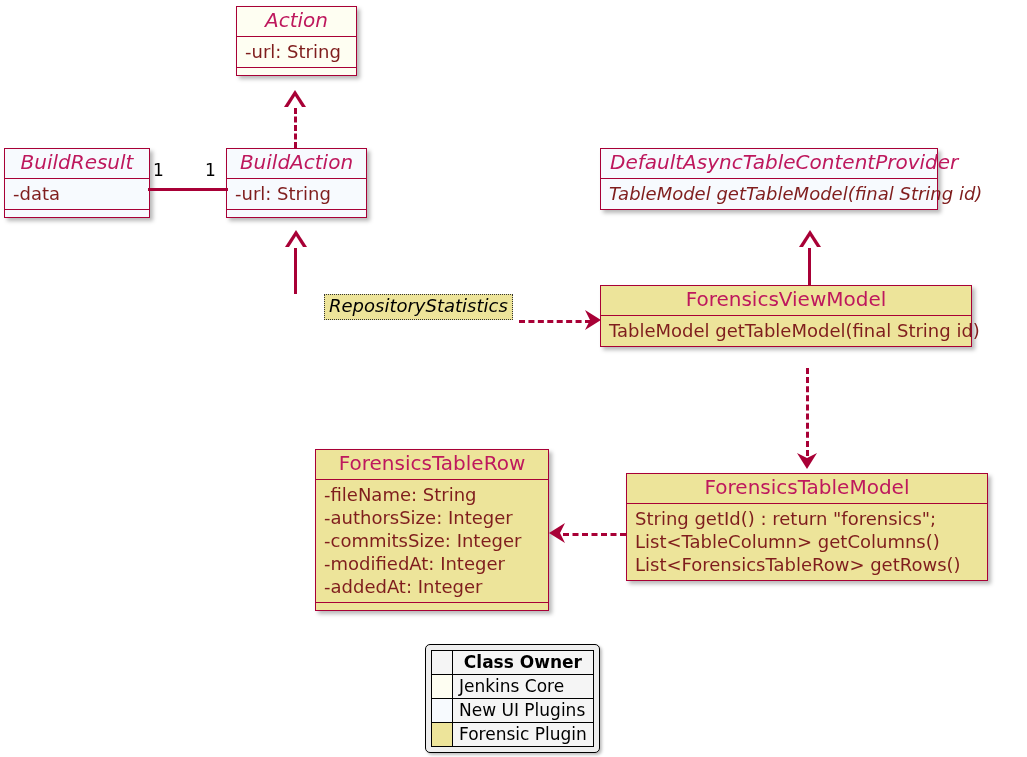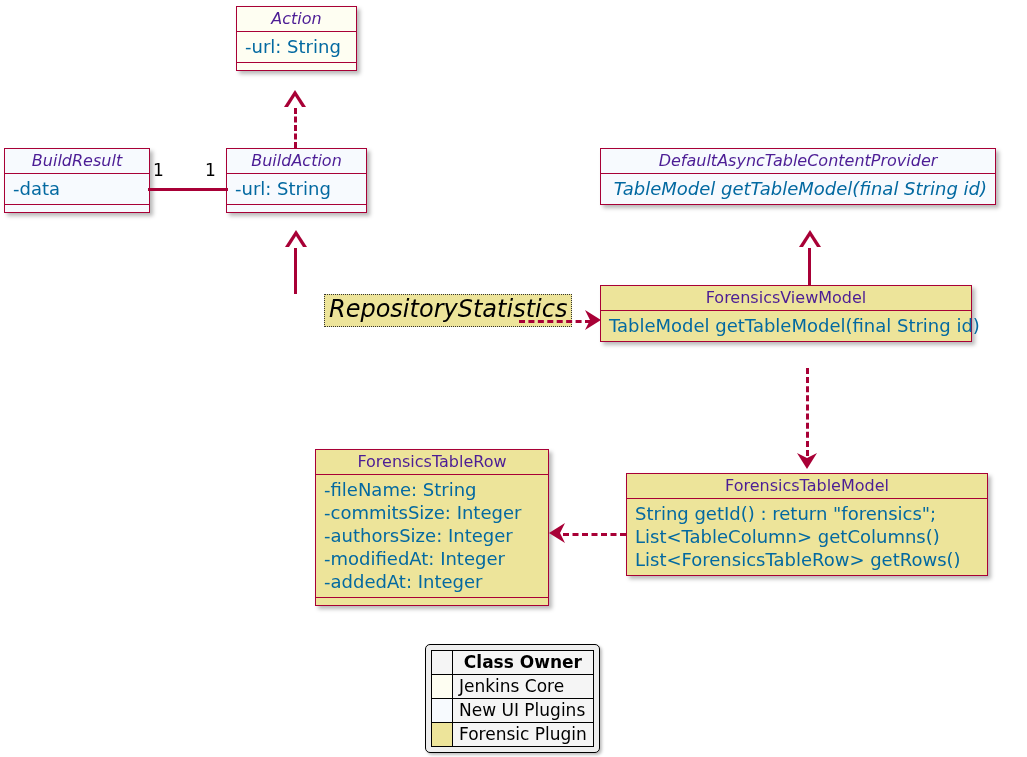--- a/index.html
+++ b/index.html
@@ -24,53 +24,53 @@
     box-shadow: 3px 3px 4px rgba(0,0,0,0.28);
     background: #FEFECE;
   }
   .uml-class.core  { background: #FEFEF2; }
   .uml-class.newui { background: #F7FAFE; }
   .uml-class.plug  { background: #EDE49A; }
 
   .cls-title {
     text-align: center;
     padding: 3px 9px 4px 9px;
-    font-size: 16px;
-    color: #4c1d95;
+    font-size: 20px;
+    color: #be185d;
     white-space: nowrap;
     line-height: 1.08;
   }
   .cls-title.abstract { font-style: italic; }
 
   .cls-sep {
     border-top: 1.5px solid #A80036;
     height: 0;
     font-size: 0;
     line-height: 0;
   }
   .cls-compartment {
     padding: 3px 8px 4px 8px;
     font-size: 18px;
-    color: #0369a1;
+    color: #7f1d1d;
     line-height: 1.28;
     white-space: nowrap;
   }
   .cls-compartment.italic { font-style: italic; }
   .cls-compartment.empty  { padding: 0; height: 7px; }
   .cls-compartment.center { text-align: right; }
   .cls-attr { display: block; }
 
   
   .stereo-label {
     position: absolute;
     box-sizing: border-box;
     border: 1px dotted #333333;
     background: #EDE49A;
     font-style: italic;
-    font-size: 24px;
+    font-size: 18px;
     color: #000000;
     padding: 1px 4px 2px 4px;
     white-space: nowrap;
     line-height: 1.15;
   }
 
   
   .edge { position: absolute; }
   .v-solid {
     width: 0;
@@ -171,21 +171,21 @@
   <div class="uml-class newui" style="left:226px; top:148px; width:141px;">
     <div class="cls-title abstract">BuildAction</div>
     <div class="cls-sep"></div>
     <div class="cls-compartment">
       <span class="cls-attr">-url: String</span>
     </div>
     <div class="cls-sep"></div>
     <div class="cls-compartment empty"></div>
   </div>
 
-  <div class="uml-class newui" style="left:600px; top:148px; width:396px;">
+  <div class="uml-class newui" style="left:600px; top:148px; width:338px;">
     <div class="cls-title abstract">DefaultAsyncTableContentProvider</div>
     <div class="cls-sep"></div>
     <div class="cls-compartment italic center">
       <span class="cls-attr">TableModel getTableModel(final String id)</span>
     </div>
   </div>
 
 
   <div class="stereo-label" style="left:324px; top:294px;">
     <span>RepositoryStatistics</span>
@@ -197,22 +197,22 @@
     <div class="cls-compartment center">
       <span class="cls-attr">TableModel getTableModel(final String id)</span>
     </div>
   </div>
 
   <div class="uml-class plug" style="left:315px; top:449px; width:234px;">
     <div class="cls-title">ForensicsTableRow</div>
     <div class="cls-sep"></div>
     <div class="cls-compartment">
       <span class="cls-attr">-fileName: String</span>
+      <span class="cls-attr">-authorsSize: Integer</span>
       <span class="cls-attr">-commitsSize: Integer</span>
-      <span class="cls-attr">-authorsSize: Integer</span>
       <span class="cls-attr">-modifiedAt: Integer</span>
       <span class="cls-attr">-addedAt: Integer</span>
     </div>
     <div class="cls-sep"></div>
     <div class="cls-compartment empty"></div>
   </div>
 
   <div class="uml-class plug" style="left:626px; top:473px; width:362px;">
     <div class="cls-title">ForensicsTableModel</div>
     <div class="cls-sep"></div>

